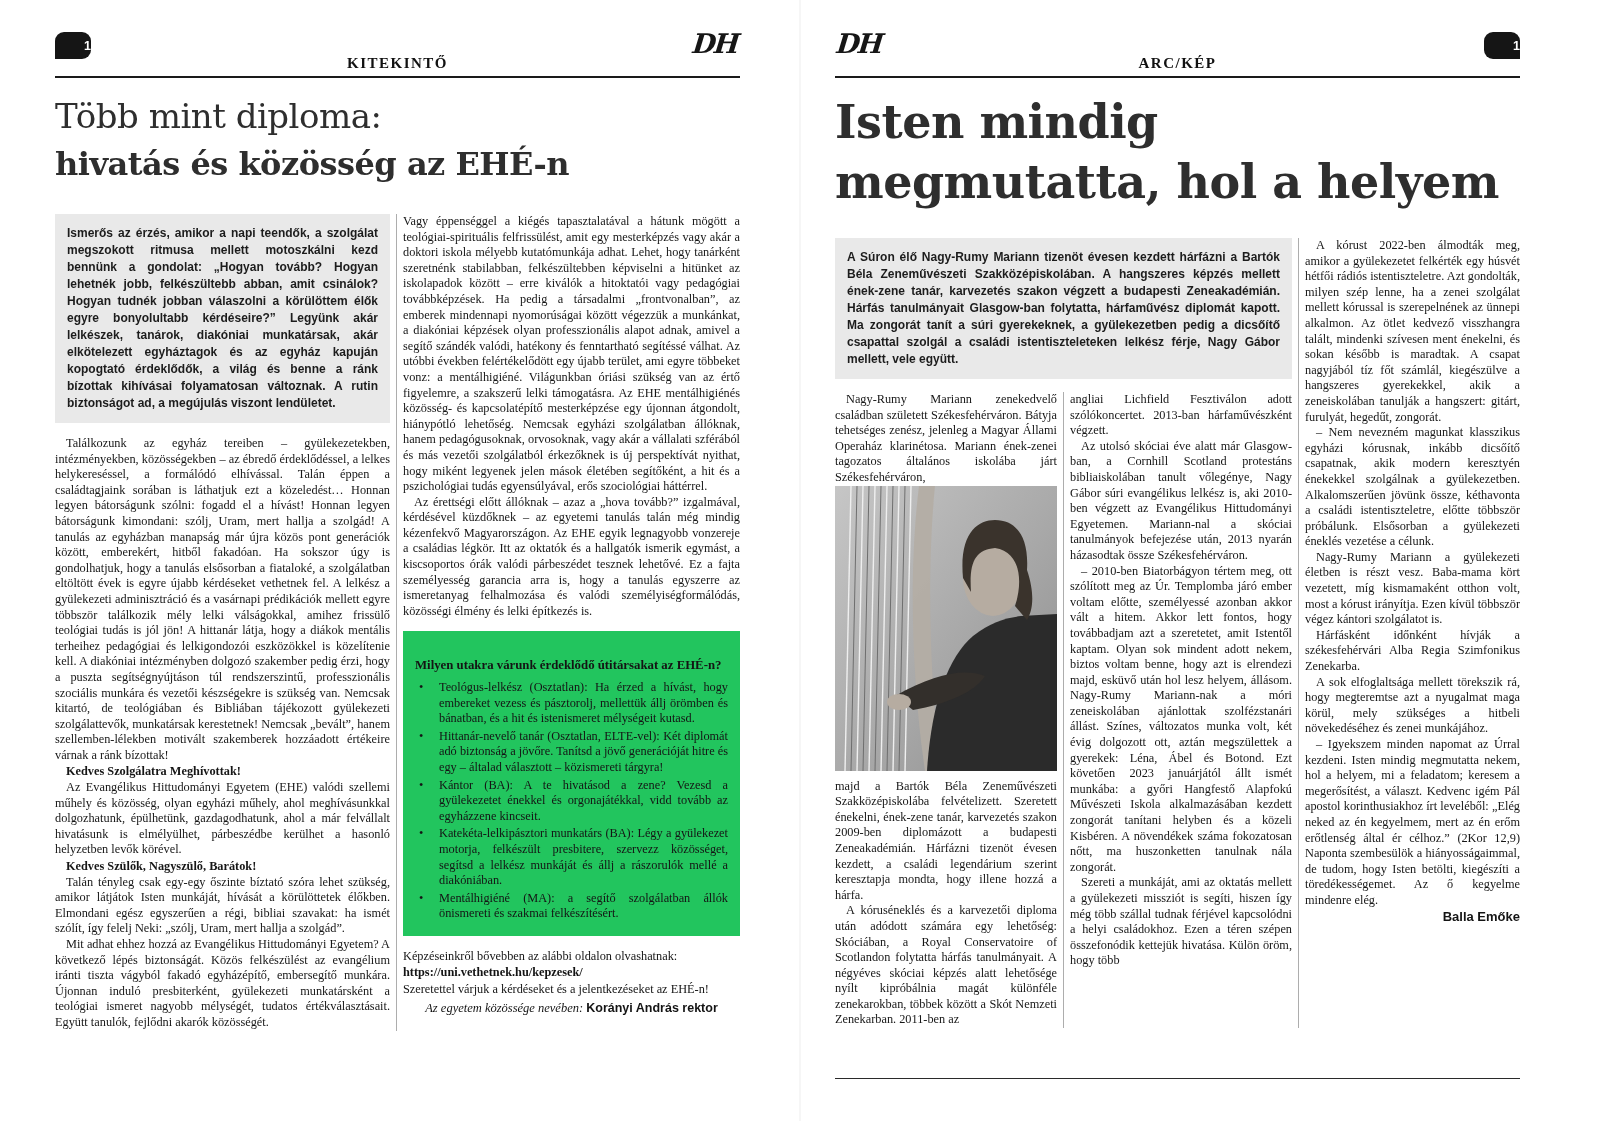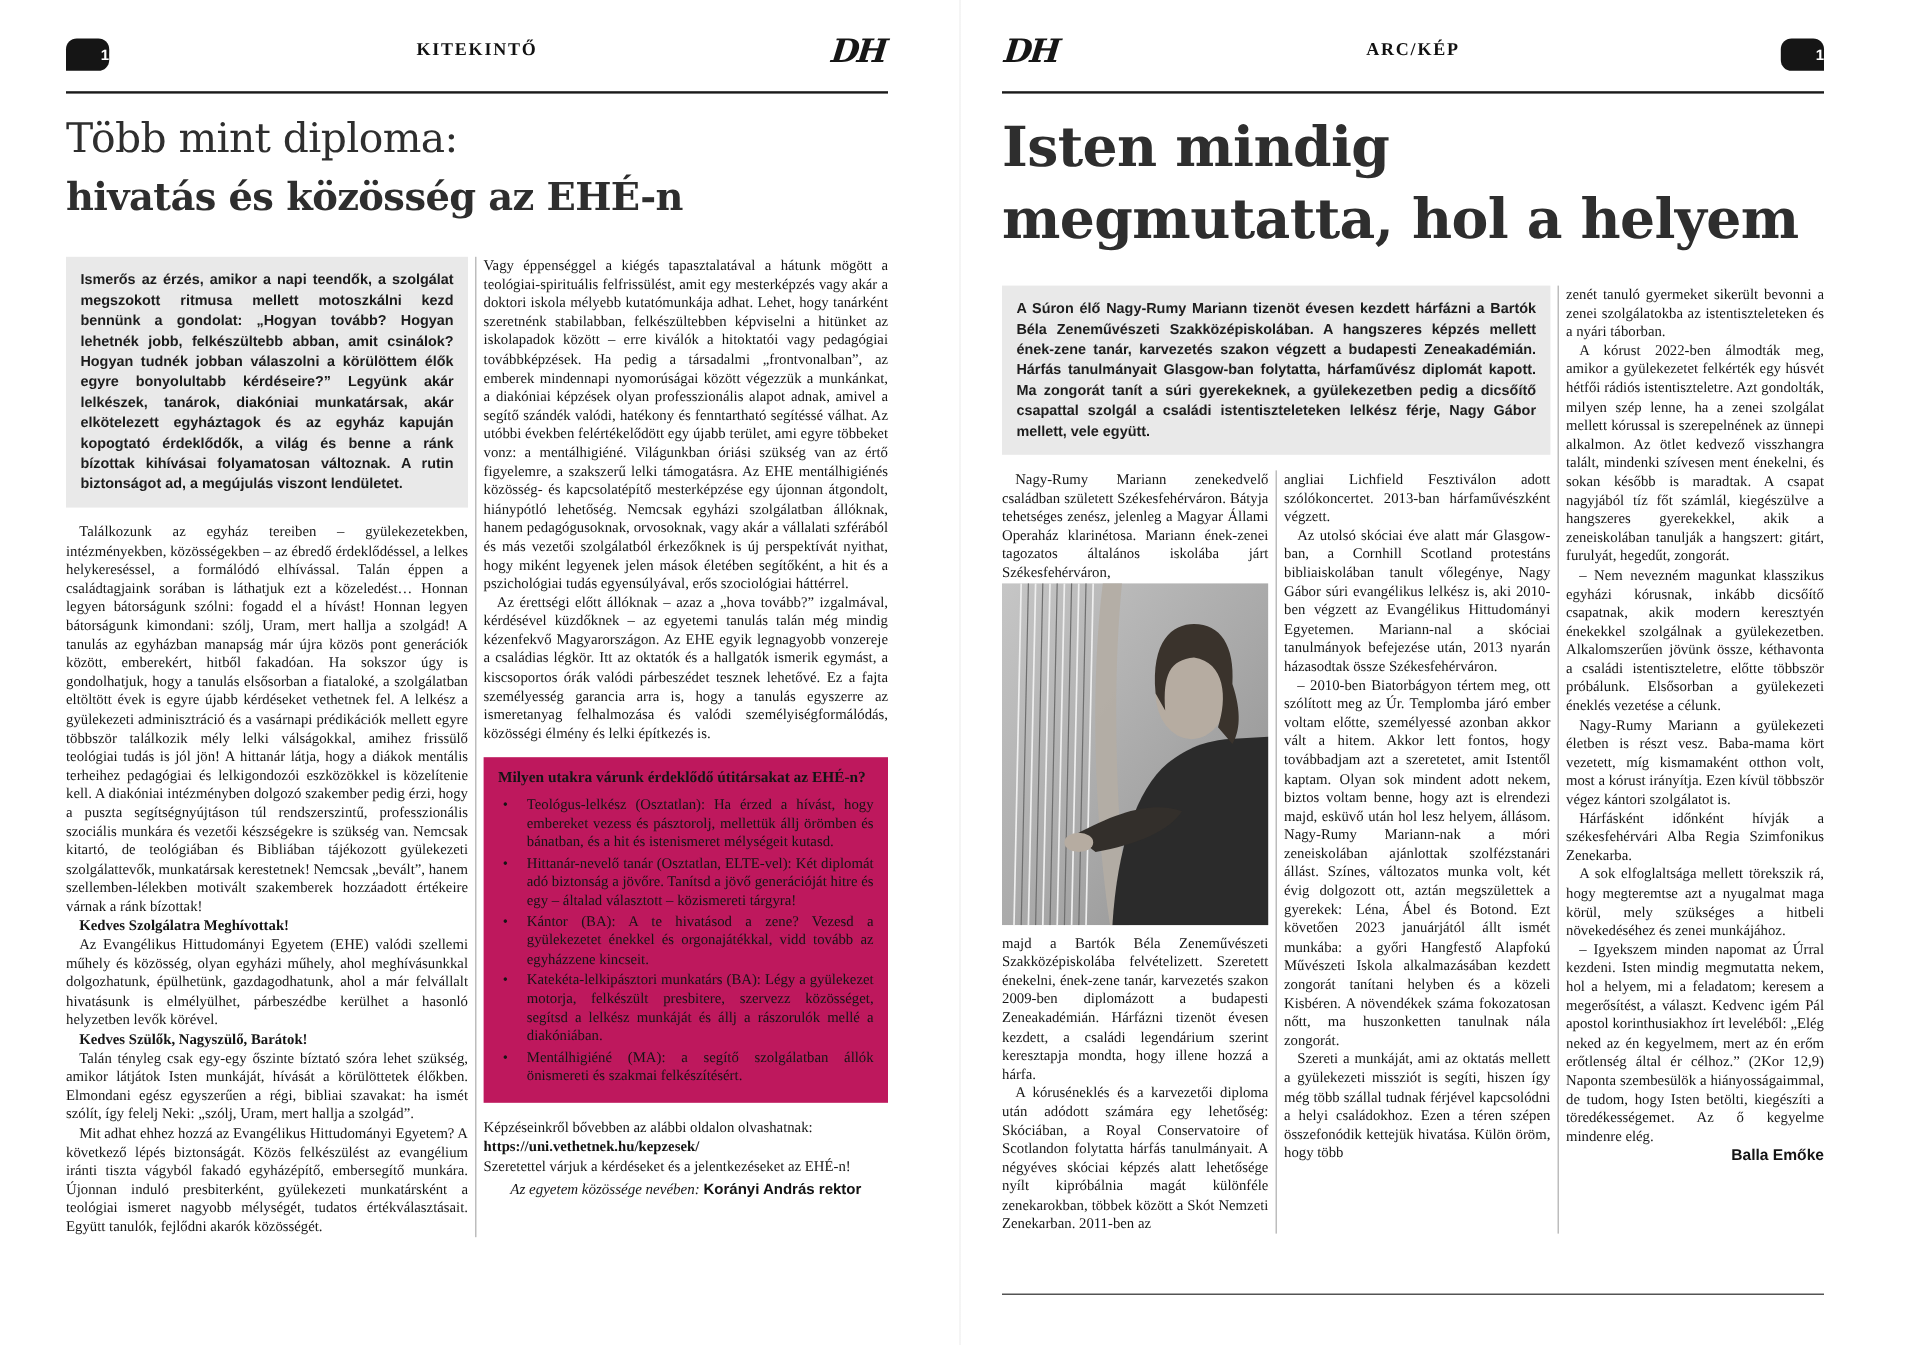--- a/index.html
+++ b/index.html
@@ -18,21 +18,21 @@
   
   .pg-header { position:relative; height:48px; }
   .badge {
     position:absolute; top:4px; width:27px; height:27px; background:#151515; color:#fff;
     font-family:"Liberation Sans", sans-serif; font-weight:bold; font-size:12.5px;
     display:flex; align-items:center; justify-content:center;padding-left:36px;
   }
   .badge-left  { left:0; border-radius:9px 9px 9px 0; }
   .badge-right { right:0; border-radius:9px 9px 0 9px; }
   .section-label {
-    position:absolute; left:0; right:0; top:6px; text-align:center;
+    position:absolute; left:0; right:0; top:27px; text-align:center;
     font-family:"Liberation Serif", serif; font-weight:bold; font-size:15px;
     letter-spacing:1.5px; color:#111;
   }
   .dh-logo {
     position:absolute; top:0; font-family:"DejaVu Serif", serif; font-style:italic; font-weight:bold;
     font-size:27px; letter-spacing:-2px; color:#161616; transform:skewX(-6deg);
   }
   .dh-right-of-left-page { right:2px; }
   .dh-left-of-right-page { left:2px; }
   .header-rule { border-top:2px solid #1a1a1a; }
@@ -58,21 +58,21 @@
   .flush { text-indent:0; }
   .subhead { font-weight:bold; }
 
   .intro-box {
     background:#e9e9e9; padding:11px 12px; margin-bottom:13px;
     font-family:"Liberation Sans", sans-serif; font-weight:bold;
     font-size:12px; line-height:17px; text-align:justify; color:#1c1c1c;
   }
 
   .info-box {
-    background:#be185d; padding:10px 12px 12px; margin-top:12px;
+    background:#22c55e; padding:27px 12px 12px; margin-top:12px;
     font-size:12.3px; line-height:15.6px;
   }
   .info-heading { font-weight:bold; font-size:12.8px; margin-bottom:6px; }
   .info-box ul { list-style:none; }
   .info-box li { position:relative; padding-left:24px; text-align:justify; margin-bottom:2px; }
   .info-box li::before { content:"•"; position:absolute; left:4px; }
 
   .outro { margin-top:12px; font-size:12.3px; line-height:16.5px; }
   .outro-url { font-weight:bold; }
   .signature { margin-top:4px; text-align:center; font-size:12.5px; }
@@ -223,21 +223,20 @@
           <div class="colR">
             <p class="body flush">angliai Lichfield Fesztiválon adott szólókoncertet. 2013-ban hárfaművészként végzett.</p>
             <p class="body">Az utolsó skóciai éve alatt már Glasgow-ban, a Cornhill Scotland protestáns bibliaiskolában tanult vőlegénye, Nagy Gábor súri evangélikus lelkész is, aki 2010-ben végzett az Evangélikus Hittudományi Egyetemen. Mariann-nal a skóciai tanulmányok befejezése után, 2013 nyarán házasodtak össze Székesfehérváron.</p>
             <p class="body">– 2010-ben Biatorbágyon tértem meg, ott szólított meg az Úr. Templomba járó ember voltam előtte, személyessé azonban akkor vált a hitem. Akkor lett fontos, hogy továbbadjam azt a szeretetet, amit Istentől kaptam. Olyan sok mindent adott nekem, biztos voltam benne, hogy azt is elrendezi majd, esküvő után hol lesz helyem, állásom. Nagy-Rumy Mariann-nak a móri zeneiskolában ajánlottak szolfézstanári állást. Színes, változatos munka volt, két évig dolgozott ott, aztán megszülettek a gyerekek: Léna, Ábel és Botond. Ezt követően 2023 januárjától állt ismét munkába: a győri Hangfestő Alapfokú Művészeti Iskola alkalmazásában kezdett zongorát tanítani helyben és a közeli Kisbéren. A növendékek száma fokozatosan nőtt, ma huszonketten tanulnak nála zongorát.</p>
             <p class="body">Szereti a munkáját, ami az oktatás mellett a gyülekezeti missziót is segíti, hiszen így még több szállal tudnak férjével kapcsolódni a helyi családokhoz. Ezen a téren szépen összefonódik kettejük hivatása. Külön öröm, hogy több</p>
           </div>
         </div>
       </div>
       <div class="col-rule"></div>
       <div class="colR3">
-        <p class="body flush">zenét tanuló gyermeket sikerült bevonni a zenei szolgálatokba az istentiszteleteken és a nyári táborban.</p>
         <p class="body">A kórust 2022-ben álmodták meg, amikor a gyülekezetet felkérték egy húsvét hétfői rádiós istentiszteletre. Azt gondolták, milyen szép lenne, ha a zenei szolgálat mellett kórussal is szerepelnének az ünnepi alkalmon. Az ötlet kedvező visszhangra talált, mindenki szívesen ment énekelni, és sokan később is maradtak. A csapat nagyjából tíz főt számlál, kiegészülve a hangszeres gyerekekkel, akik a zeneiskolában tanulják a hangszert: gitárt, furulyát, hegedűt, zongorát.</p>
         <p class="body">– Nem nevezném magunkat klasszikus egyházi kórusnak, inkább dicsőítő csapatnak, akik modern keresztyén énekekkel szolgálnak a gyülekezetben. Alkalomszerűen jövünk össze, kéthavonta a családi istentiszteletre, előtte többször próbálunk. Elsősorban a gyülekezeti éneklés vezetése a célunk.</p>
         <p class="body">Nagy-Rumy Mariann a gyülekezeti életben is részt vesz. Baba-mama kört vezetett, míg kismamaként otthon volt, most a kórust irányítja. Ezen kívül többször végez kántori szolgálatot is.</p>
         <p class="body">Hárfásként időnként hívják a székesfehérvári Alba Regia Szimfonikus Zenekarba.</p>
         <p class="body">A sok elfoglaltsága mellett törekszik rá, hogy megteremtse azt a nyugalmat maga körül, mely szükséges a hitbeli növekedéséhez és zenei munkájához.</p>
         <p class="body">– Igyekszem minden napomat az Úrral kezdeni. Isten mindig megmutatta nekem, hol a helyem, mi a feladatom; keresem a megerősítést, a választ. Kedvenc igém Pál apostol korinthusiakhoz írt leveléből: „Elég neked az én kegyelmem, mert az én erőm erőtlenség által ér célhoz.” (2Kor 12,9) Naponta szembesülök a hiányosságaimmal, de tudom, hogy Isten betölti, kiegészíti a töredékességemet. Az ő kegyelme mindenre elég.</p>
         <p class="sig-right">Balla Emőke</p>
       </div>
     </div>
 

